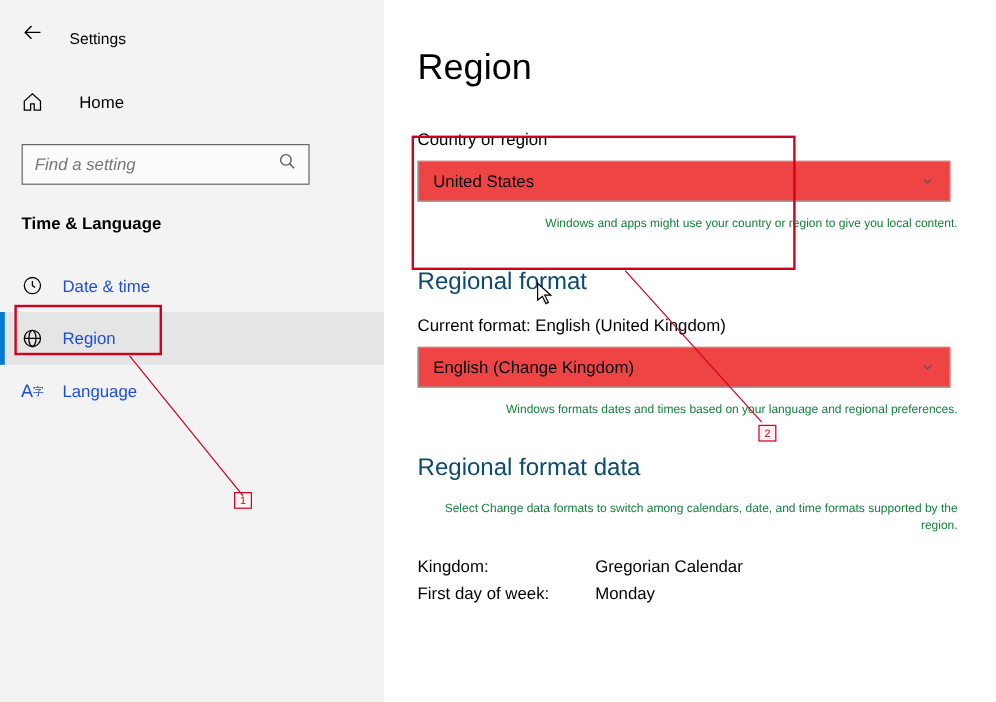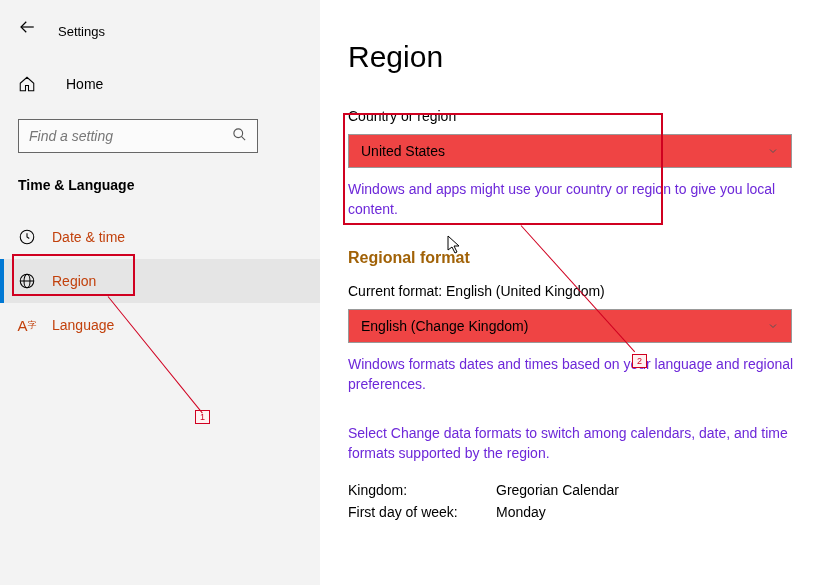--- a/index.html
+++ b/index.html
@@ -94,21 +94,21 @@
     .nav-item.active::before {
       content: "";
       position: absolute;
       left: 0;
       top: 0;
       bottom: 0;
       width: 4px;
       background: #0078d4;
     }
     .nav-item .icon { width: 18px; display: flex; align-items: center; justify-content: center; }
-    .nav-item span { font-size: 14px; color: #c2410c; }
+    .nav-item span { font-size: 14px; color: #1d4ed8; }
     .main {
       flex: 1;
       padding: 40px 30px 0 28px;
       background: #fff;
       overflow: hidden;
     }
     .page-title {
       font-size: 30px;
       font-weight: 350;
       margin-bottom: 34px;
@@ -125,30 +125,31 @@
       background: #ef4444;
       display: flex;
       align-items: center;
       justify-content: space-between;
       padding: 0 12px;
       cursor: pointer;
       margin-bottom: 12px;
     }
     .dropdown span { font-size: 14px; }
     .hint {
-      font-size: 14px;
-      color: #6d28d9;
+      font-size: 10px;
+      color: #15803d;
       line-height: 1.4;
       max-width: 450px;
       margin-bottom: 30px;
+      text-align: right;
     }
     .section-title {
-      font-size: 16px;
-      font-weight: 700;
-      color: #a16207;
+      font-size: 20px;
+      font-weight: 400;
+      color: #0c4a6e;
       margin-bottom: 16px;
     }
     .current-format {
       font-size: 14px;
       margin-bottom: 10px;
     }
     .format-data-row {
       display: flex;
       font-size: 14px;
       margin-bottom: 6px;
@@ -259,20 +260,21 @@
     <div class="section-title">Regional format</div>
     <div class="current-format">Current format: English (United Kingdom)</div>
     <div class="dropdown">
       <span>English (Change Kingdom)</span>
       <svg class="chev" viewBox="0 0 24 24" fill="none" stroke="#555" stroke-width="2">
           <polyline points="6 9 12 15 18 9"></polyline>
         </svg>
     </div>
     <div class="hint">Windows formats dates and times based on your language and regional preferences.</div>
 
+    <div class="section-title">Regional format data</div>
     <div class="hint" style="margin-bottom:18px;">Select Change data formats to switch among calendars, date, and time formats supported by the region.</div>
 
     <div class="format-data-row">
       <div class="fd-label">Kingdom:</div>
       <div>Gregorian Calendar</div>
     </div>
     <div class="format-data-row">
       <div class="fd-label">First day of week:</div>
       <div>Monday</div>
     </div>

